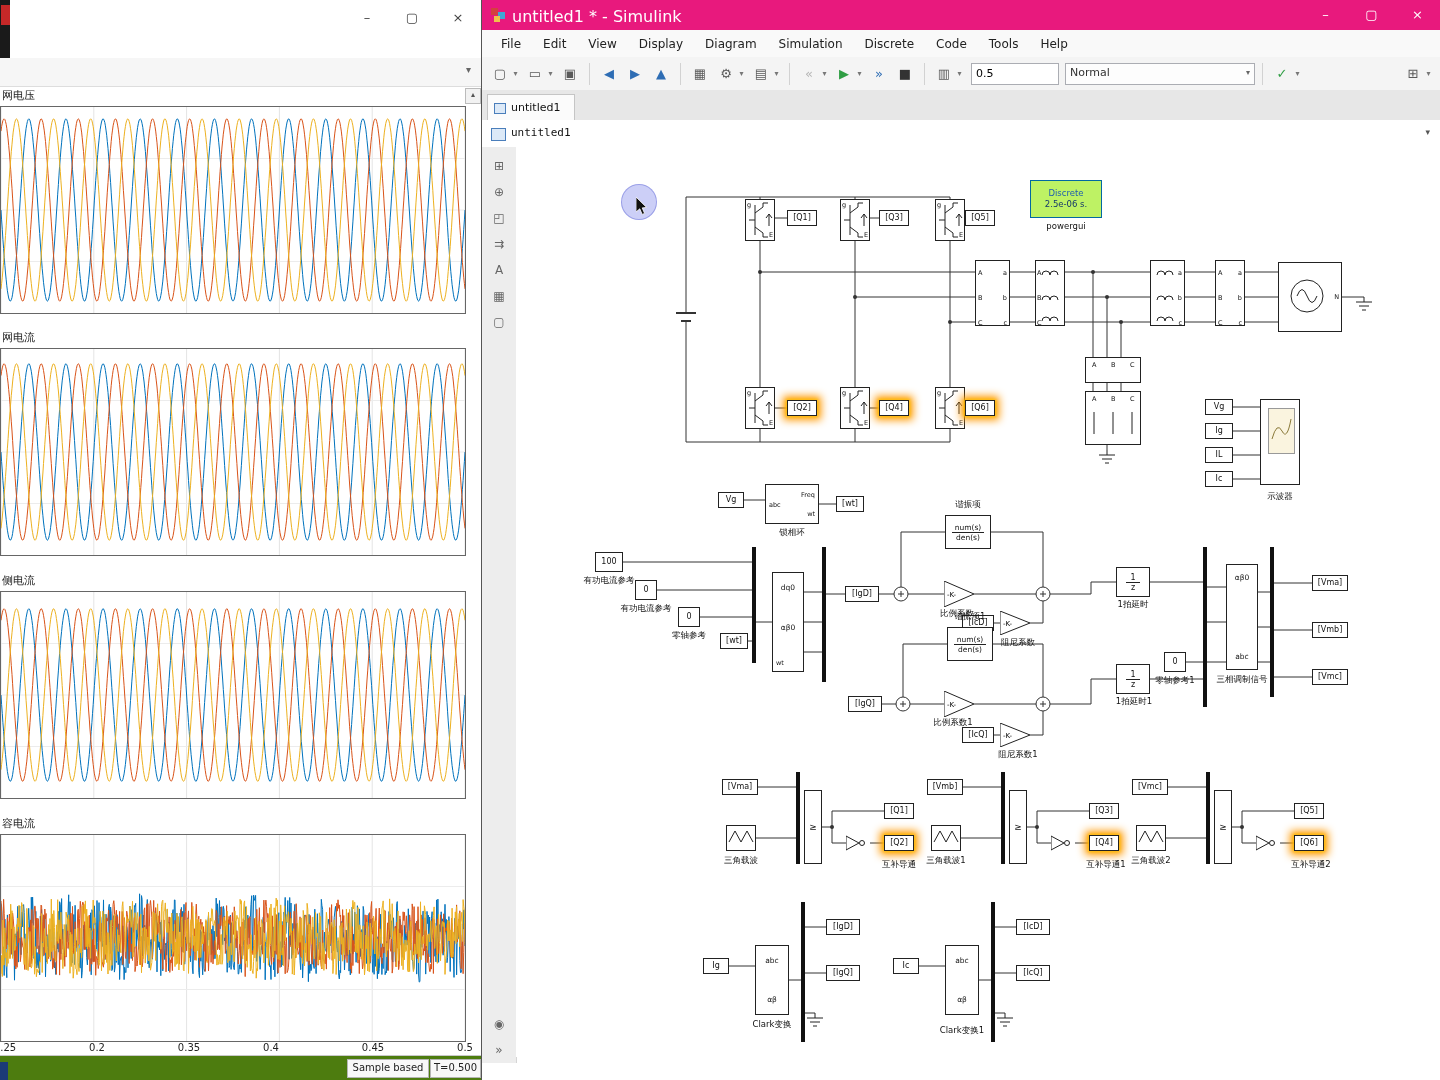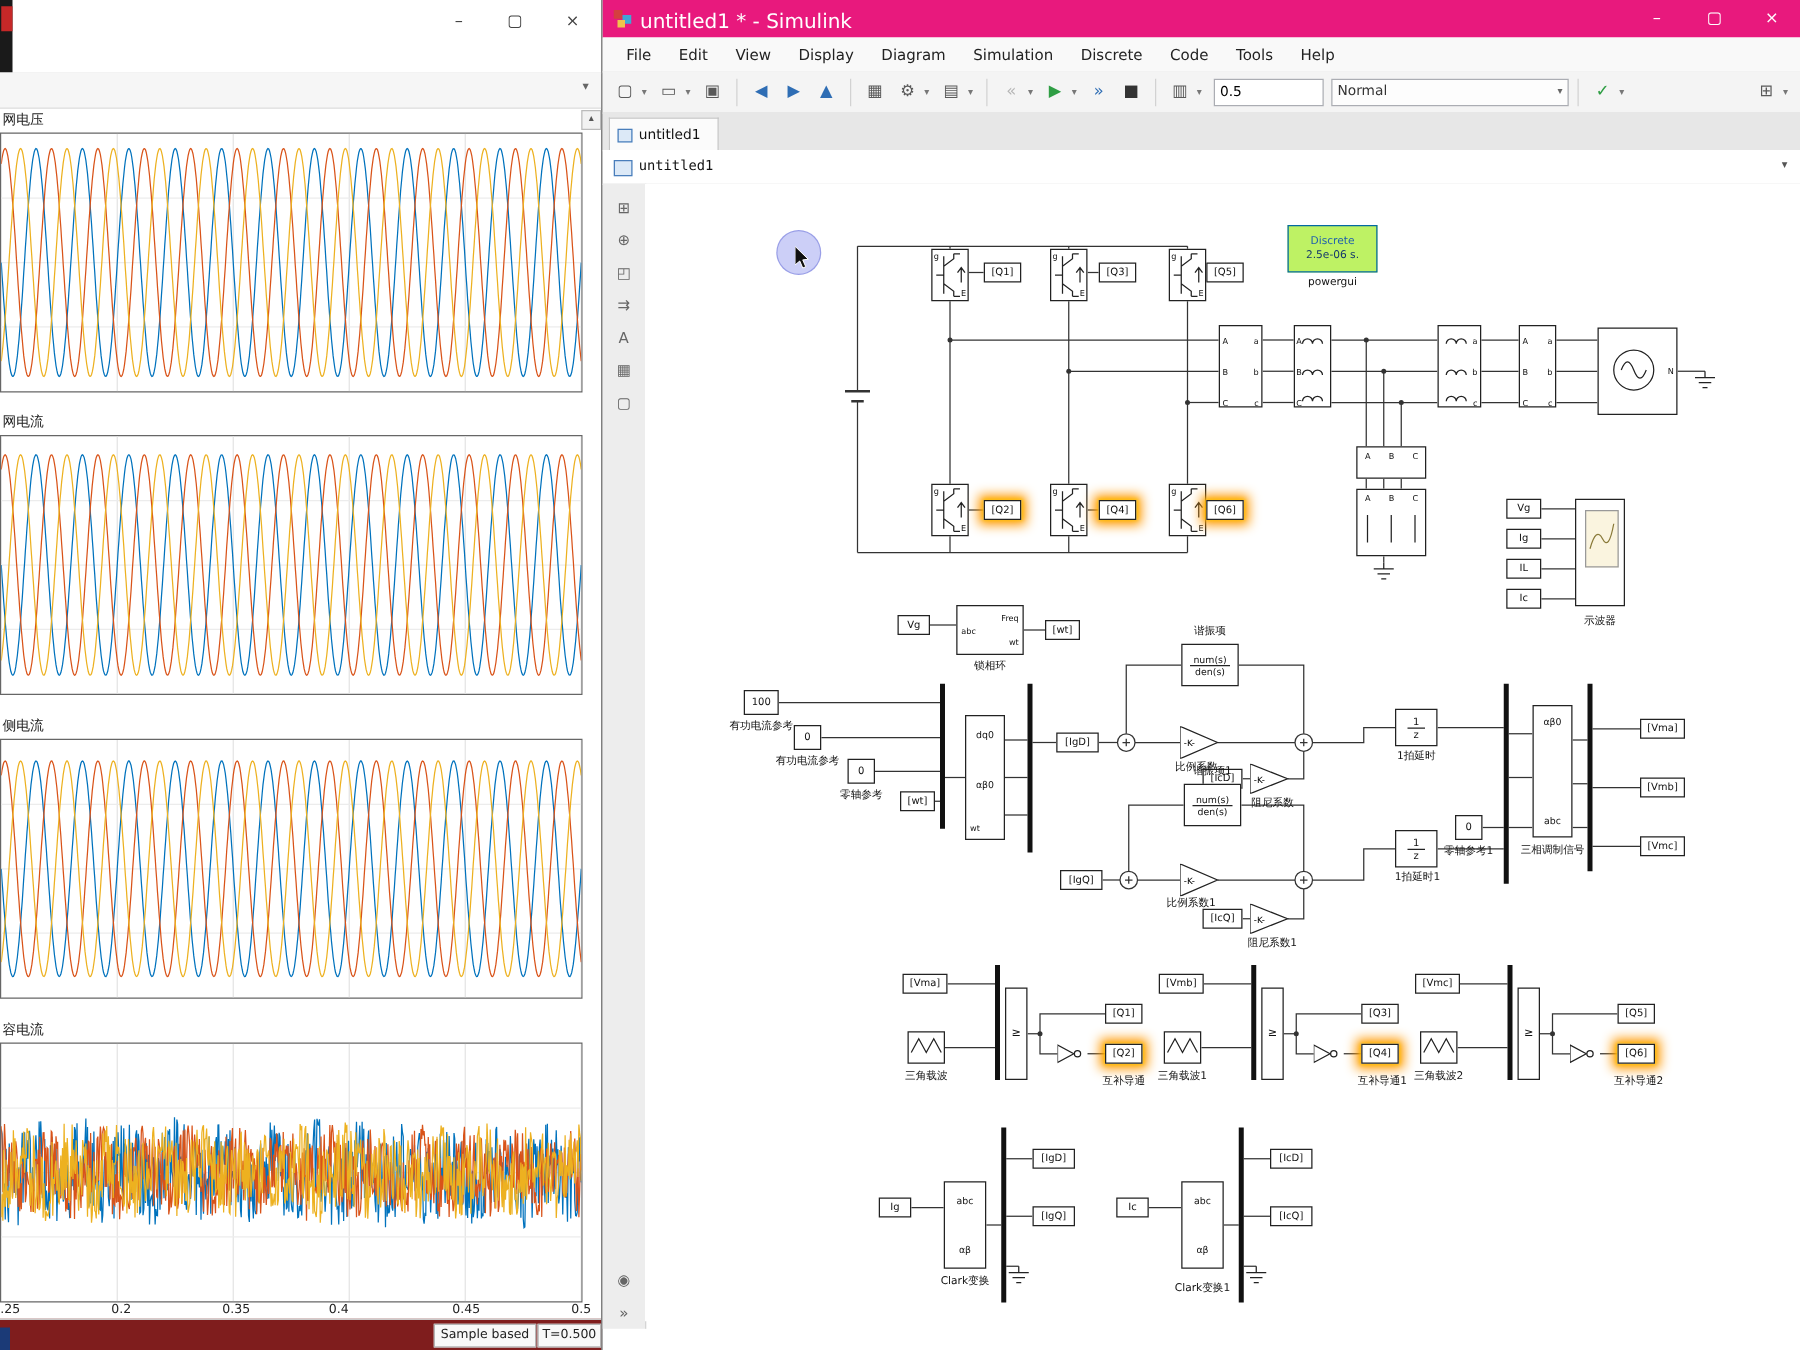--- a/index.html
+++ b/index.html
@@ -9,21 +9,21 @@
 .s-titlebar{position:absolute;left:0;top:0;right:0;height:58px;background:#fff;border-bottom:1px solid #e2e2e2}
 .s-edge{position:absolute;left:0;top:0;width:10px;height:58px;background:#1a1a1a}
 .s-appicon{position:absolute;left:1px;top:5px;width:9px;height:20px;background:#c62828}
 .s-btn{position:absolute;top:4px;width:36px;height:28px;text-align:center;line-height:28px;color:#444;font-size:13px;cursor:default}
 .s-toolbar{position:absolute;left:0;top:58px;right:0;height:28px;background:#f6f6f6;border-bottom:1px solid #ddd}
 .s-tool-chevron{position:absolute;right:10px;top:6px;font-size:10px;color:#666}
 .p-title{position:absolute;left:2px;font-size:11px;color:#222;white-space:nowrap}
 svg.scope-plot{position:absolute;left:0;width:464px;height:206px;background:#fff;border:1px solid #666}
 .expand-ic{position:absolute;left:465px;top:88px;width:14px;height:14px;border:1px solid #bbb;font-size:8px;line-height:12px;text-align:center;color:#555;background:#f2f2f2}
 .tick{position:absolute;top:1042px;width:40px;text-align:center;font-size:10px;color:#222}
-.s-status{position:absolute;left:0;bottom:0;width:481px;height:24px;background:#7f1d1d;border-top:1px solid #c9c9c9}
+.s-status{position:absolute;left:0;bottom:0;width:481px;height:24px;background:#4d7c0f;border-top:1px solid #c9c9c9}
 .s-cell{position:absolute;top:3px;height:17px;border:1px solid #b5b5b5;font-size:10px;line-height:15px;text-align:center;background:#f8f8f8;color:#222}
 .taskbar-frag{position:absolute;left:0;top:1062px;width:8px;height:18px;background:#1b3a77}
 
 #sim-win{position:absolute;left:482px;top:0;width:958px;height:1080px;background:#fff;overflow:hidden}
 .titlebar{position:absolute;left:0;top:0;right:0;height:30px;background:#e8197d;color:#fff}
 .t-icon{position:absolute;left:8px;top:7px}
 .t-title{position:absolute;left:30px;top:7px;font-size:16px;white-space:nowrap}
 .t-btn{position:absolute;top:0;width:45px;height:30px;text-align:center;line-height:30px;font-size:13px;color:#fff}
 .menubar{position:absolute;left:0;top:30px;right:0;height:27px;background:#f9f9f9;display:flex;align-items:center;padding-left:8px;border-bottom:1px solid #ececec}
 .menu-item{padding:0 11px;font-size:12px;color:#222}

